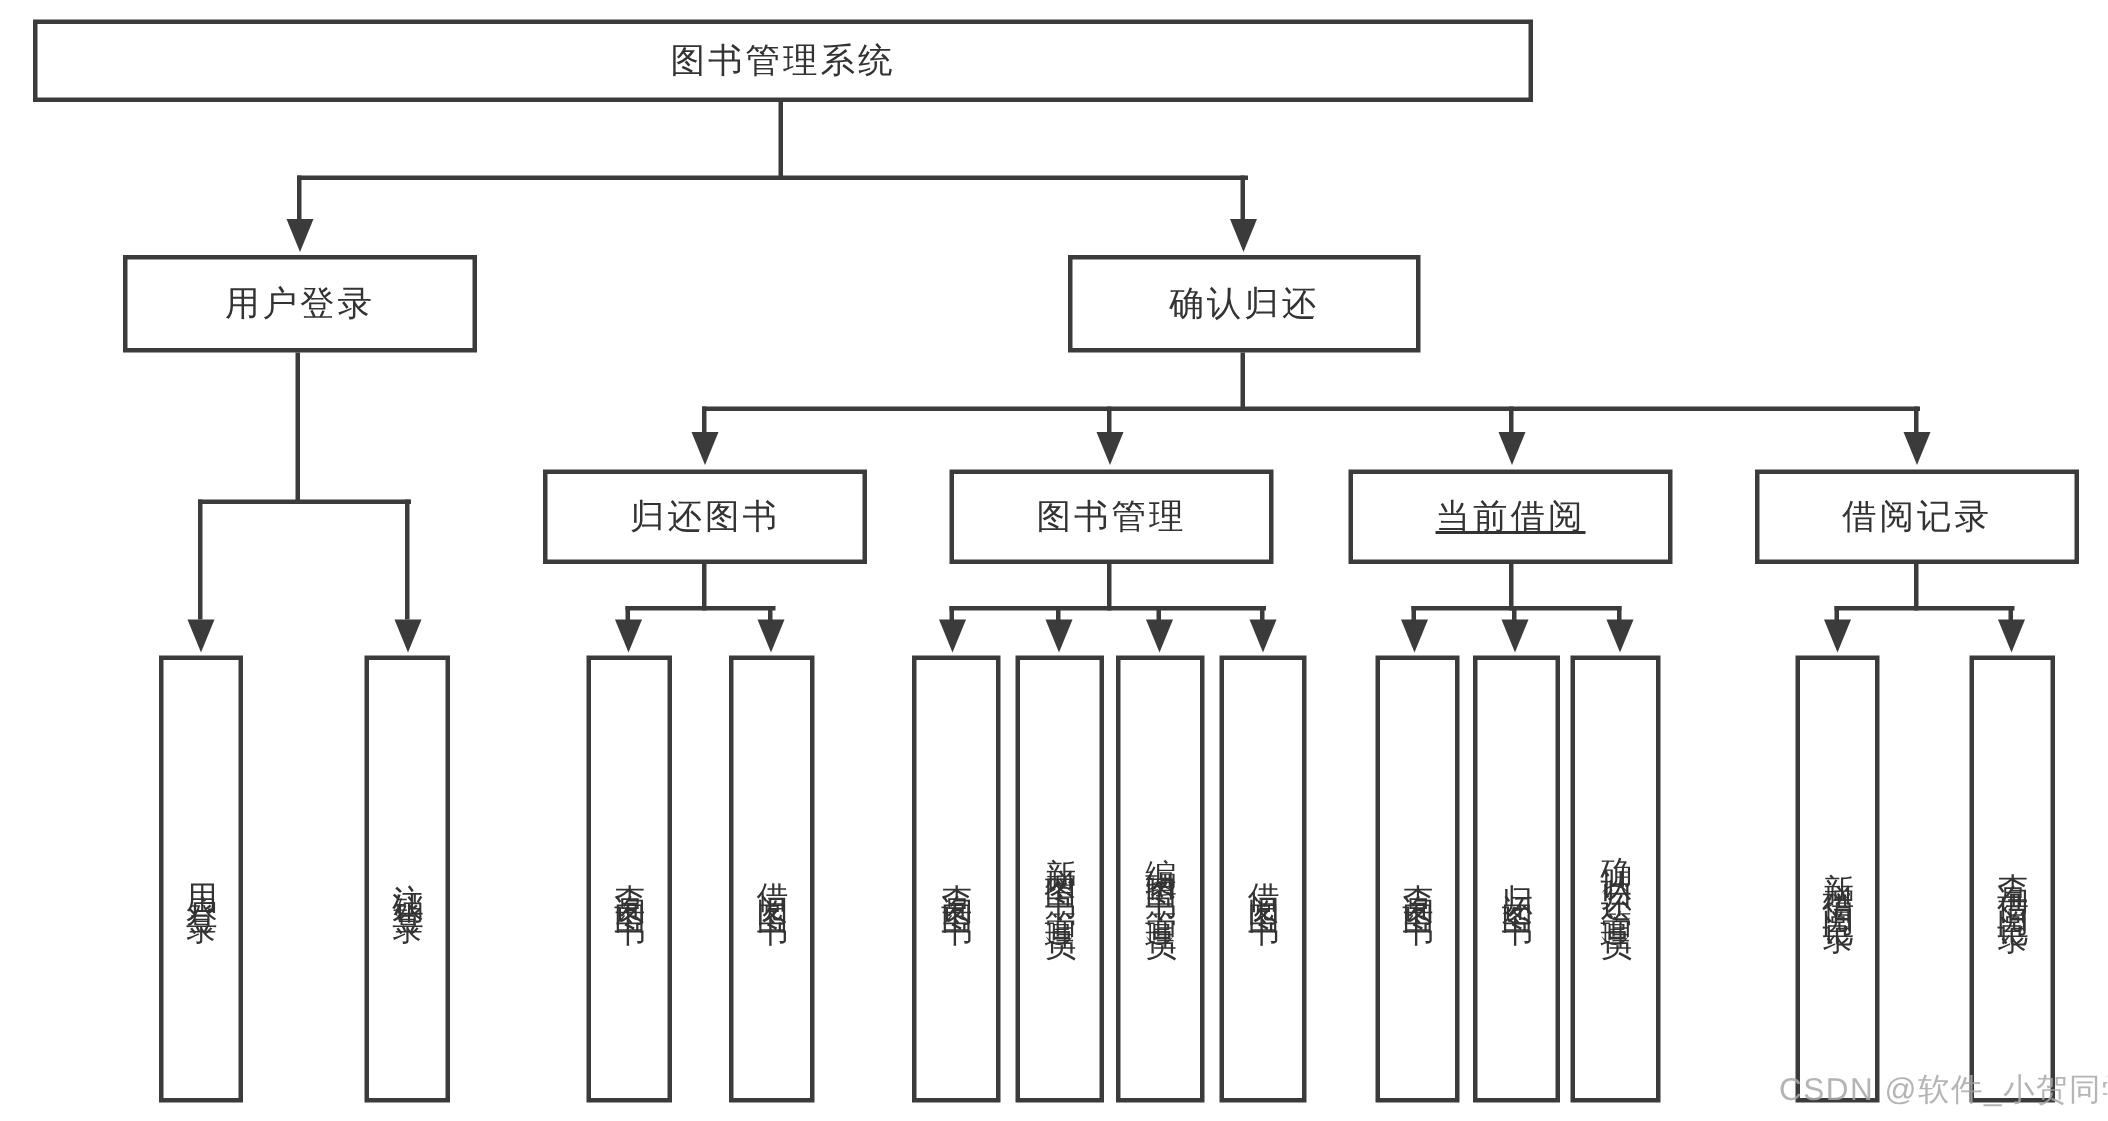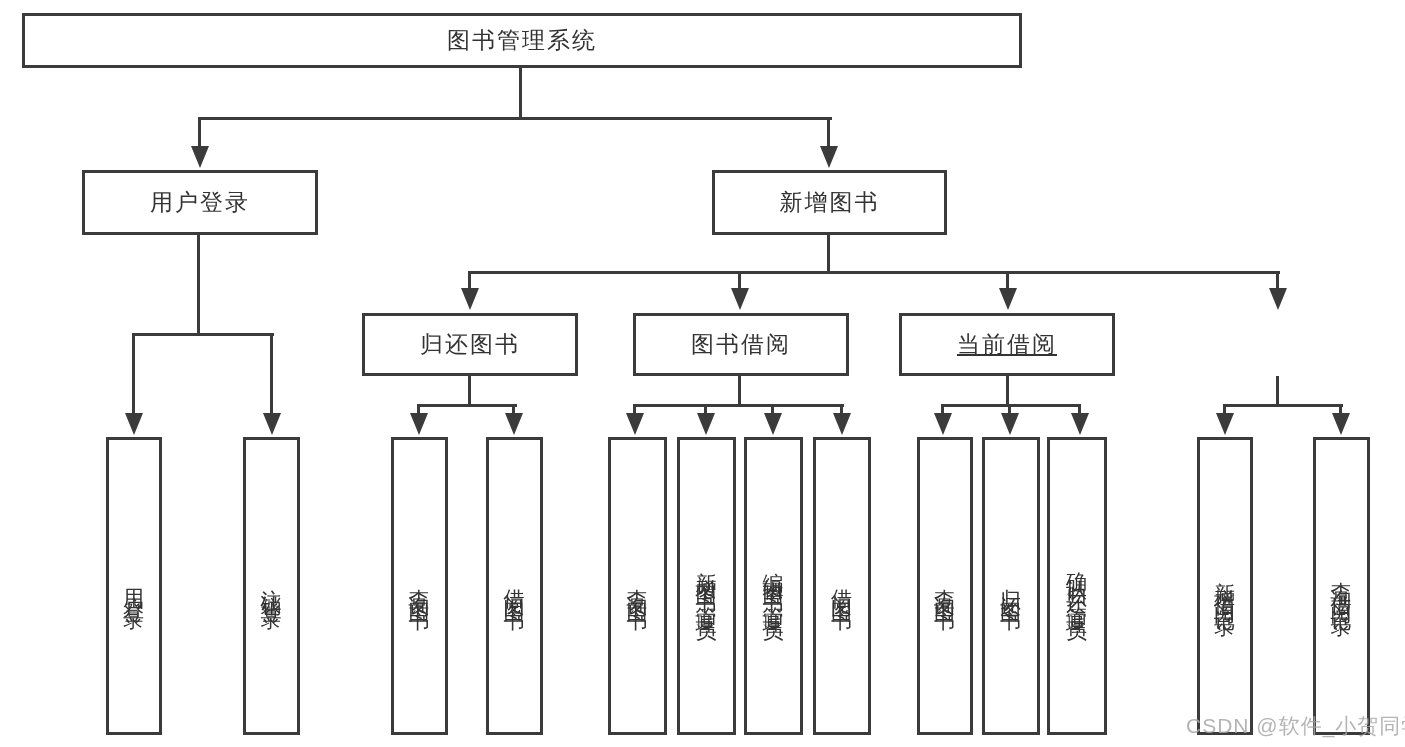--- a/index.html
+++ b/index.html
@@ -76,21 +76,21 @@
   <div class="hline" style="left:198px; top:117px; width:634px;"></div>
   <div class="vline" style="left:198px; top:117px; height:30px;"></div>
   <div class="arrow" style="left:191px; top:146px;"></div>
   <div class="vline" style="left:827px; top:117px; height:30px;"></div>
   <div class="arrow" style="left:820px; top:146px;"></div>
 
   <div class="box hbox" style="left:82px; top:170px; width:236px; height:65px;">
     <span>用户登录</span>
   </div>
   <div class="box hbox" style="left:712px; top:170px; width:235px; height:65px;">
-    <span>新增图书</span>
+    <span>确认归还</span>
   </div>
 
   <div class="vline" style="left:197px; top:235px; height:100px;"></div>
   <div class="hline" style="left:132px; top:333px; width:142px;"></div>
   <div class="vline" style="left:132px; top:333px; height:80px;"></div>
   <div class="arrow" style="left:125px; top:413px;"></div>
   <div class="vline" style="left:270px; top:333px; height:80px;"></div>
   <div class="arrow" style="left:263px; top:413px;"></div>
 
   <div class="vline" style="left:827px; top:235px; height:39px;"></div>
@@ -101,24 +101,27 @@
   <div class="arrow" style="left:731px; top:288px;"></div>
   <div class="vline" style="left:1006px; top:271px; height:18px;"></div>
   <div class="arrow" style="left:999px; top:288px;"></div>
   <div class="vline" style="left:1276px; top:271px; height:18px;"></div>
   <div class="arrow" style="left:1269px; top:288px;"></div>
 
   <div class="box hbox" style="left:362px; top:313px; width:216px; height:63px;">
     <span>归还图书</span>
   </div>
   <div class="box hbox" style="left:633px; top:313px; width:216px; height:63px;">
-    <span>图书借阅</span>
+    <span>图书管理</span>
   </div>
   <div class="box hbox" style="left:899px; top:313px; width:216px; height:63px;text-decoration:underline;">
     <span>当前借阅</span>
+  </div>
+  <div class="box hbox" style="left:1170px; top:313px; width:216px; height:63px;">
+    <span>借阅记录</span>
   </div>
 
   <div class="vline" style="left:468px; top:376px; height:31px;"></div>
   <div class="hline" style="left:417px; top:404px; width:100px;"></div>
   <div class="vline" style="left:417px; top:404px; height:10px;"></div>
   <div class="arrow" style="left:410px; top:413px;"></div>
   <div class="vline" style="left:512px; top:404px; height:10px;"></div>
   <div class="arrow" style="left:505px; top:413px;"></div>
 
   <div class="vline" style="left:738px; top:376px; height:31px;"></div>

